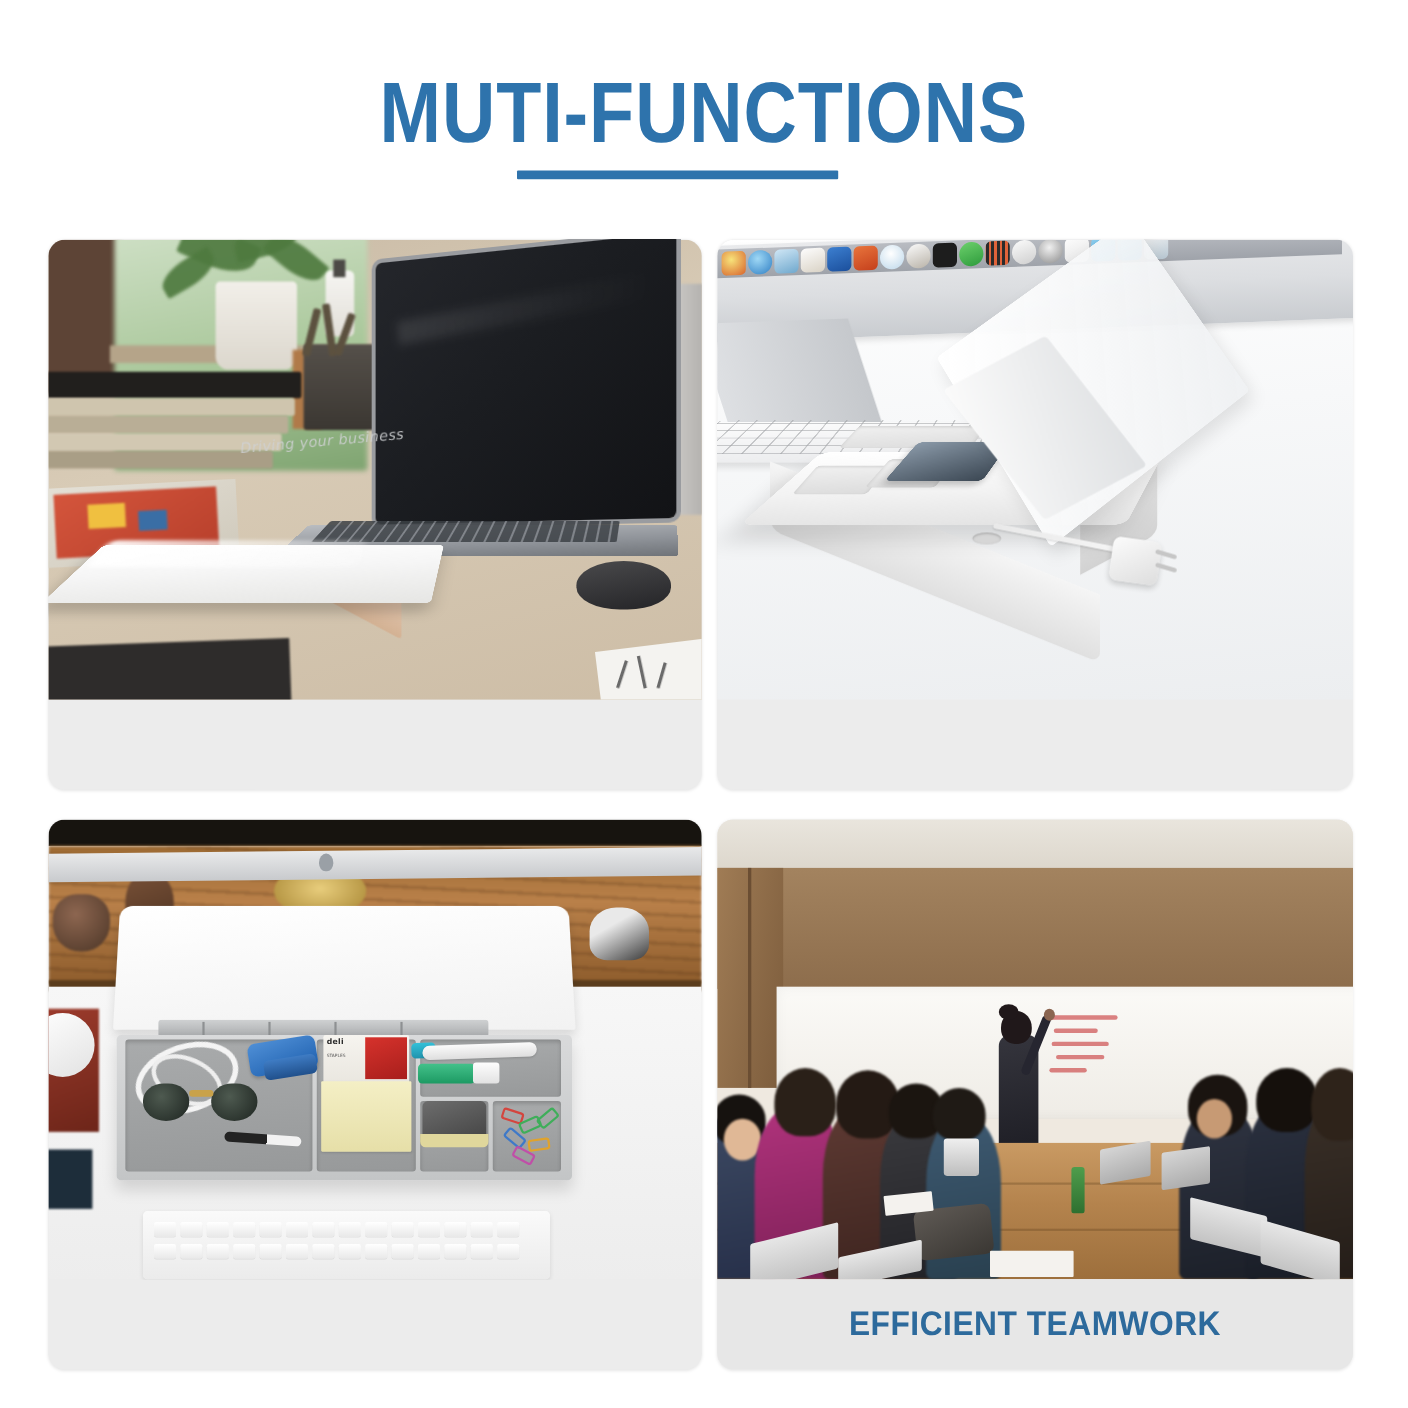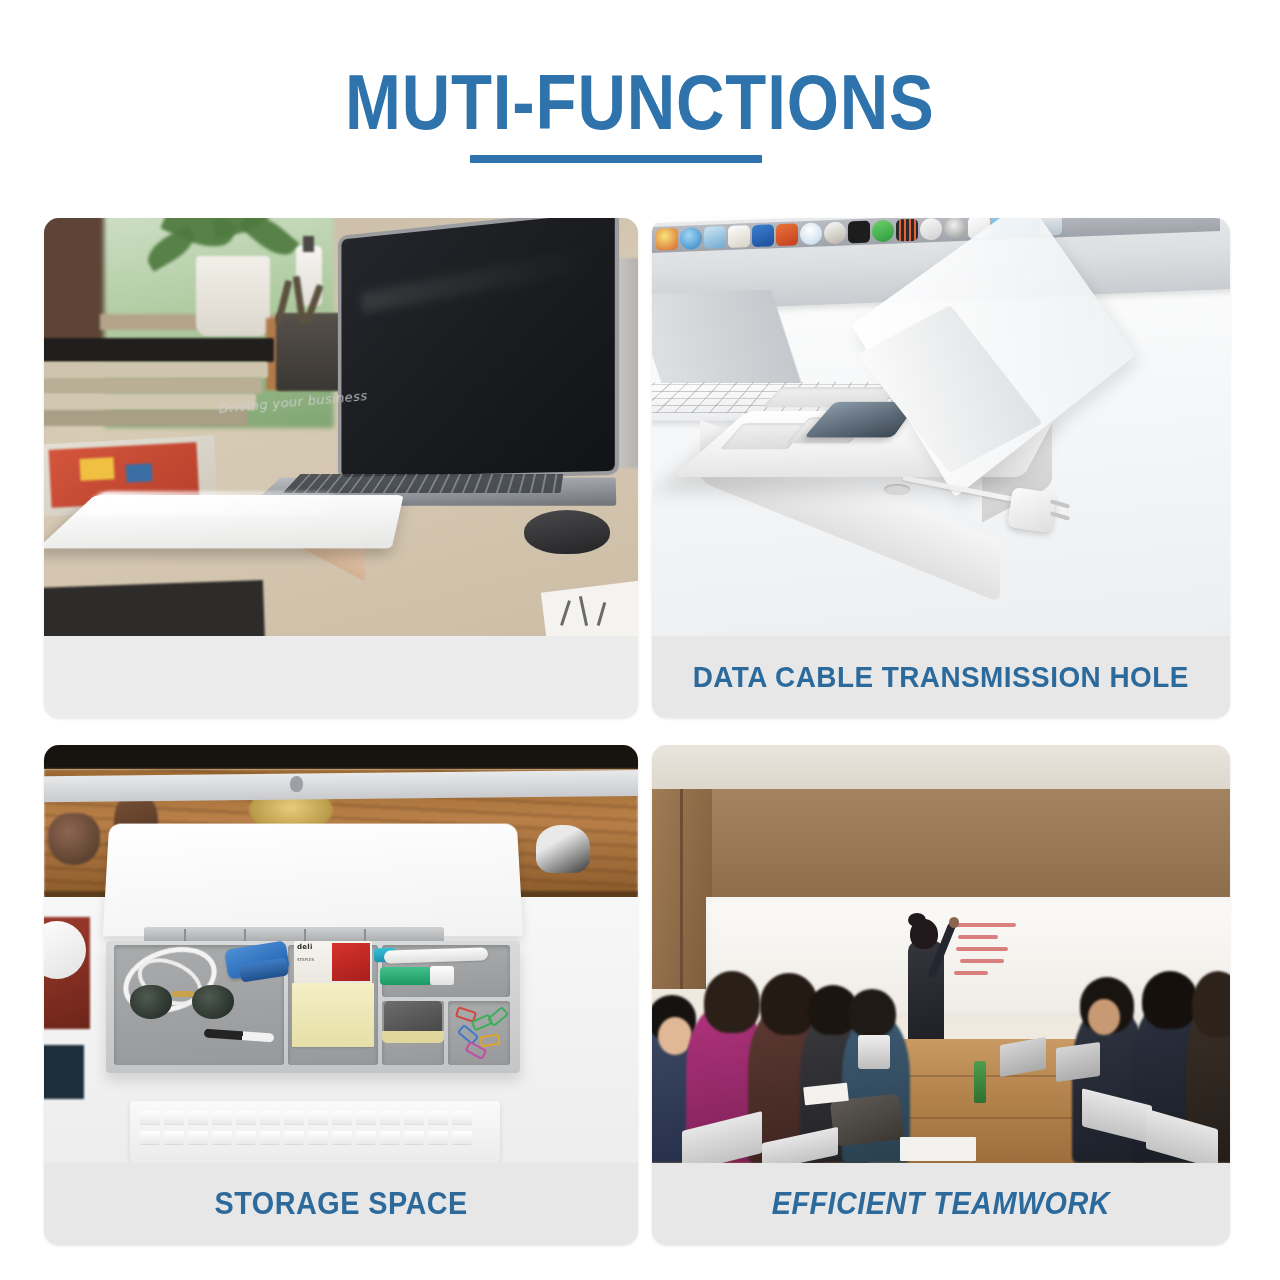--- a/index.html
+++ b/index.html
@@ -36,21 +36,21 @@
   .photo{position:absolute;left:0;top:0;right:0;height:418px;overflow:hidden;}
   .caption{
     position:absolute;left:0;bottom:0;right:0;height:82px;background:#e7e7e7;
     display:flex;align-items:center;justify-content:center;
   }
   .caption span{
     font-weight:700;font-size:31px;letter-spacing:.5px;color:#2D6A9C;
     transform:scaleX(.93);white-space:nowrap;
   }
   .card.tr .caption span{font-size:30px;}
-  .card.br .caption{justify-content:center;font-style:italic;}
+  .card.br .caption{justify-content:center;}
 
   
   .p1{background:linear-gradient(165deg,#c8b9a4 0%,#d8cbb6 40%,#cdbda6 100%);}
   .p1 .window{position:absolute;left:60px;top:-10px;width:230px;height:220px;
     background:linear-gradient(170deg,#cfe0c6,#a9c79a 55%,#7fa471);border-radius:3px;
     filter:blur(2.5px);}
   .p1 .windowframe{position:absolute;left:56px;top:96px;width:250px;height:16px;
     background:#b5a489;filter:blur(1.5px);}
   .p1 .wall-l{position:absolute;left:-4px;top:-10px;width:70px;height:150px;
     background:#5d4436;filter:blur(2px);}
@@ -440,23 +440,20 @@
 
       <div class="lid"></div>
       <div class="lid-edge"></div>
 
       <div class="hole"></div>
       <div class="cable"></div>
       <div class="adapter"></div>
       <div class="prong" style="left:398px;top:284px;"></div>
       <div class="prong" style="left:398px;top:296px;"></div>
     </div>
-    <div class="caption">
-      <span>DATA CABLE TRANSMISSION HOLE</span>
-    </div>
   </div>
 
   <div class="card bl">
     <div class="photo p3">
       <div class="bgdark"></div>
       <div class="wood"></div>
       <div class="woodgrain"></div>
       <div class="fig1"></div>
       <div class="fig2"></div>
       <div class="plaque"></div>
@@ -544,23 +541,20 @@
             <b></b>
             <b></b>
           <b></b>
             <b></b>
             <b></b>
           <b></b>
             <b></b>
         </div>
       </div>
     </div>
-    <div class="caption">
-      <span>STORAGE SPACE</span>
-    </div>
   </div>
 
   <div class="card br">
     <div class="photo p4">
       <div class="ceiling"></div>
       <div class="wall-top"></div>
       <div class="door"></div>
       <div class="doorline"></div>
       <div class="whiteboard"></div>
 

